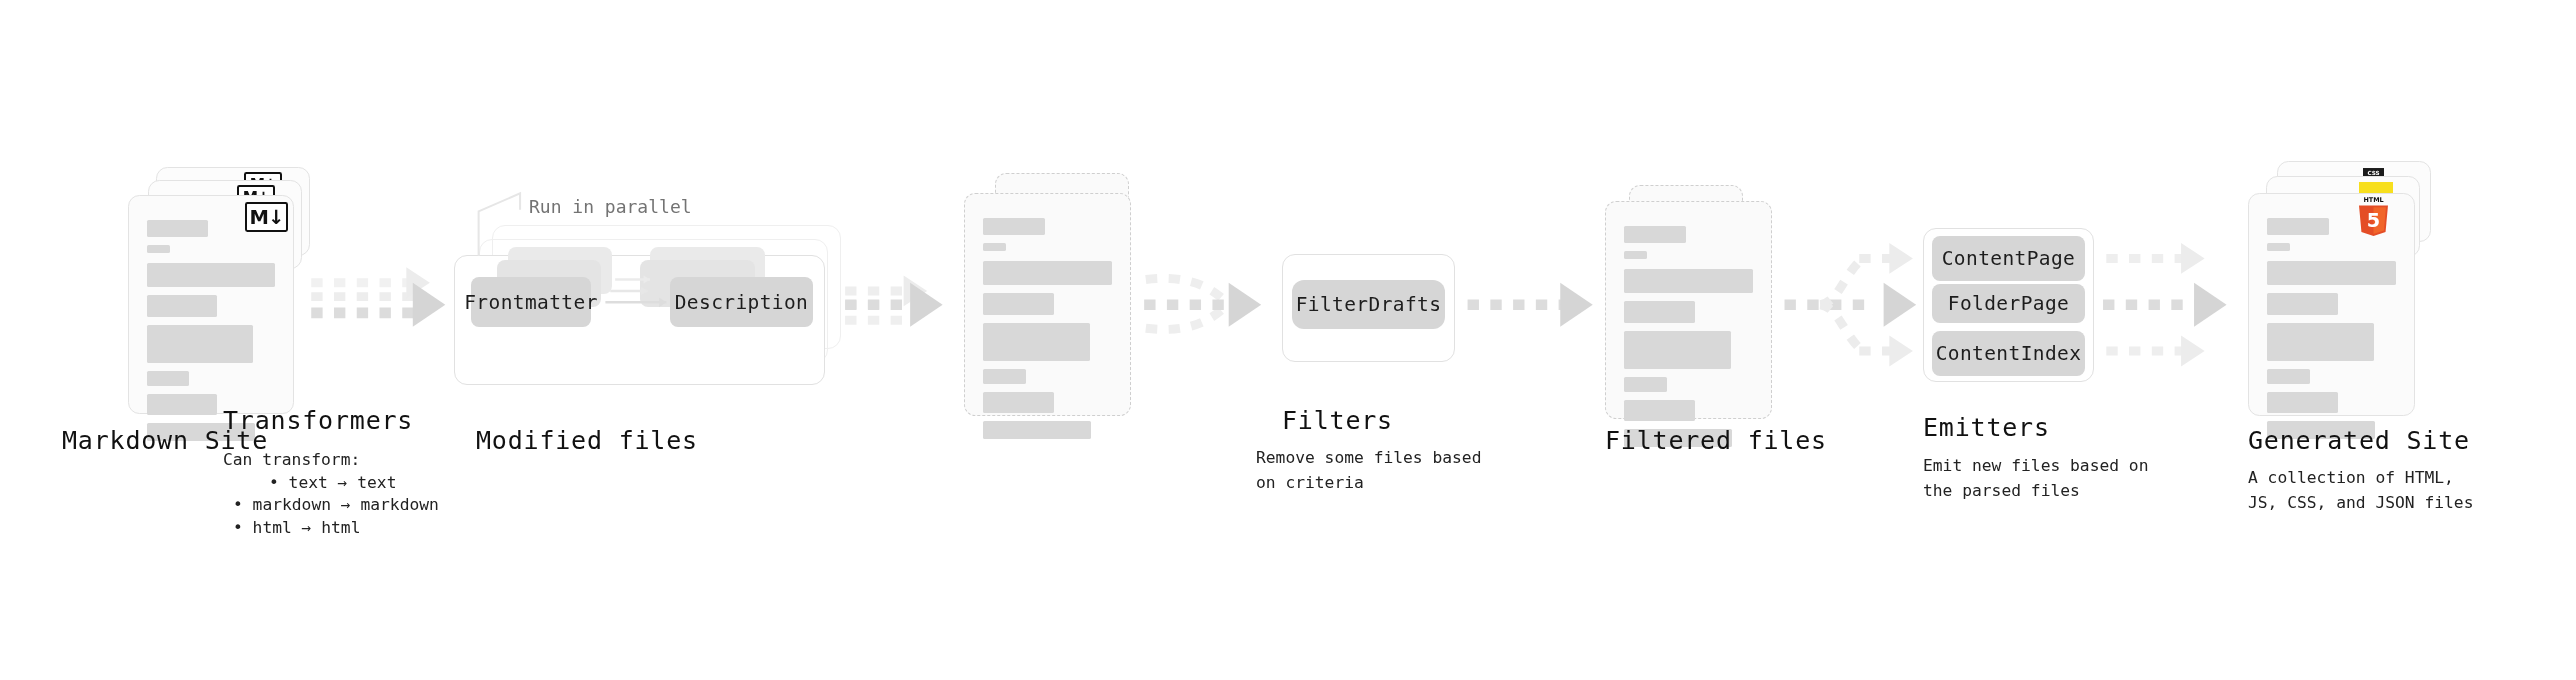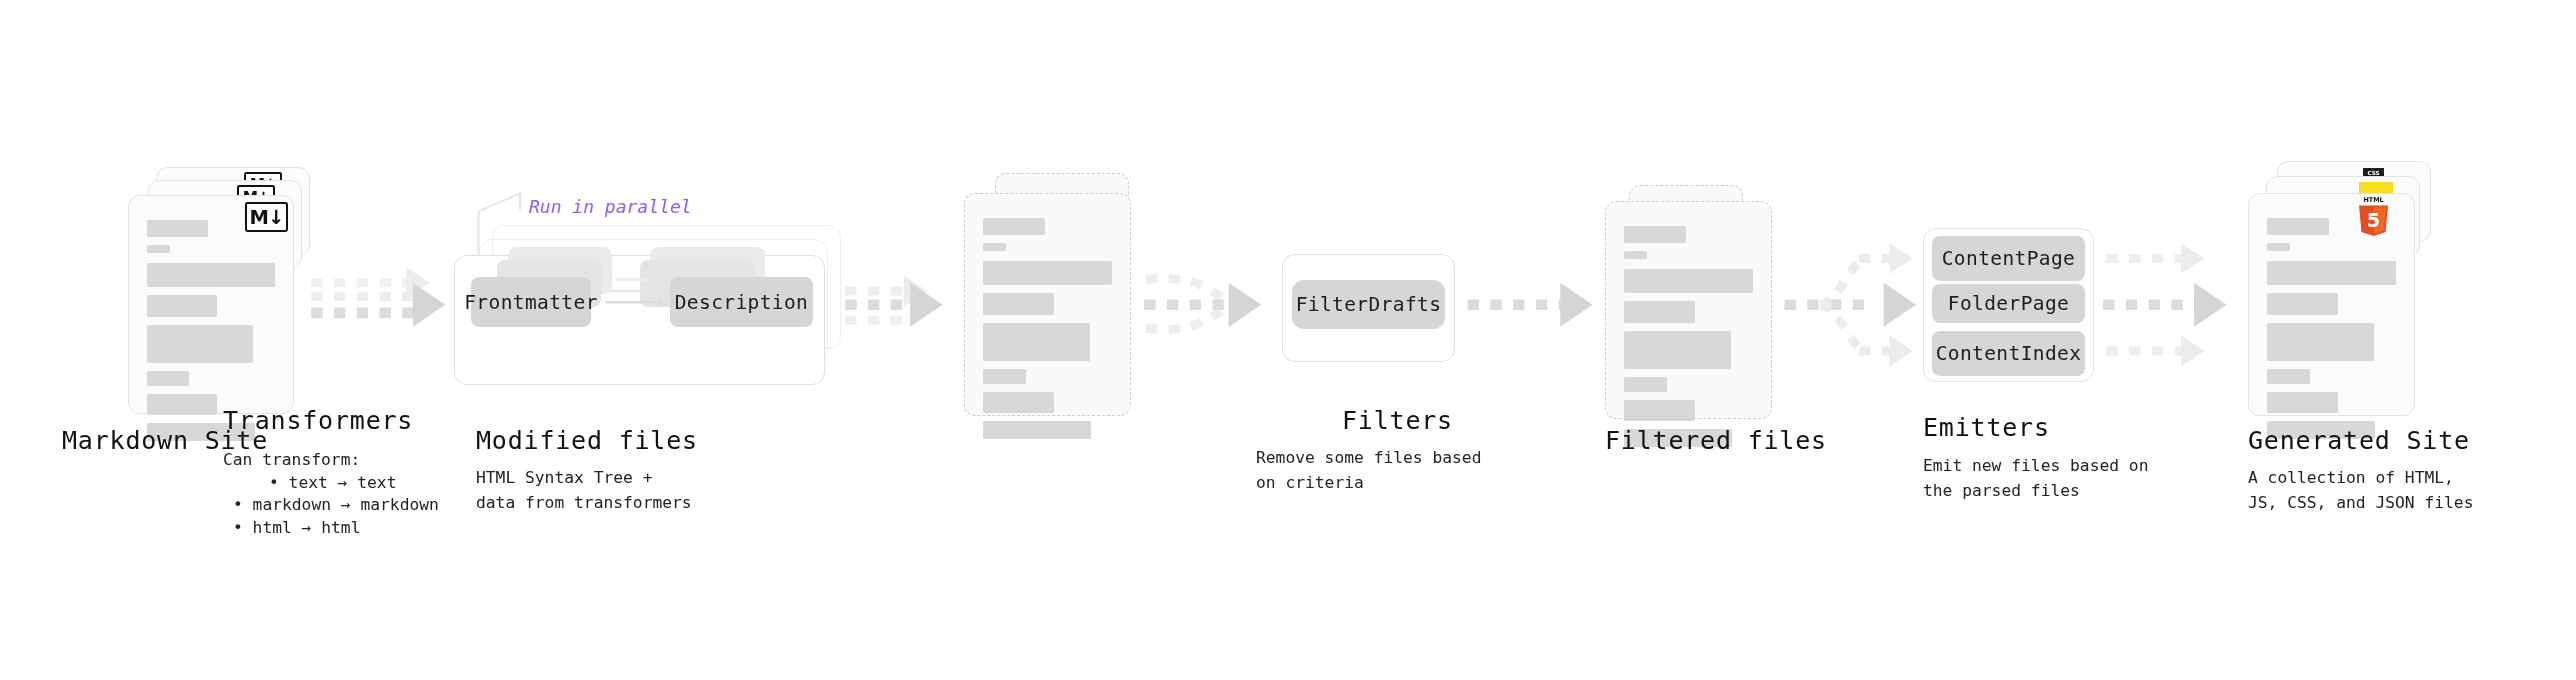--- a/index.html
+++ b/index.html
@@ -31,21 +31,21 @@
   .groupbox{position:absolute;border:1.2px solid #e1e1e1;border-radius:13px;background:#fff;box-sizing:border-box;}
   .groupbox.faint{border-color:#efefef;background:transparent;}
   .pill{position:absolute;background:#d6d6d6;border-radius:8.1px;display:flex;align-items:center;justify-content:center;
         font-size:19.5px;color:#1d1d1d;letter-spacing:0.4px;white-space:nowrap;}
   .pill.ghost{background:#eaeaea;color:transparent;}
   .pill.ghost2{background:#e4e4e4;color:transparent;}
 
   
   .title{position:absolute;font-size:25px;letter-spacing:0.8px;color:#111;white-space:nowrap;}
   .sub{position:absolute;font-size:16.3px;line-height:25px;color:#222;white-space:pre;}
-  .runlabel{position:absolute;font-size:18px;color:#8b5cf6;white-space:nowrap;font-style:italic;}
+  .runlabel{position:absolute;font-size:18px;color:#737373;white-space:nowrap;}
 
   svg.ov{position:absolute;left:0;top:0;width:2576px;height:681px;pointer-events:none;}
 </style>
 </head>
 <body>
 
 <div id="stage">
 
   <div class="doccard ghost" style="left:156px;top:167px;width:154px;height:89px;"></div>
   <div class="mdbadge" style="left:244px;top:172px;width:34px;height:21px;font-size:15.4px;">M↓</div>
@@ -95,26 +95,24 @@
       <div class="bar" style="width:18%;height:7.3px;margin-bottom:10.6px;"></div>
       <div class="bar" style="width:100%;height:23.6px;"></div>
       <div class="bar" style="width:55%;height:22px;"></div>
       <div class="bar" style="width:83%;height:38px;"></div>
       <div class="bar" style="width:33%;height:14.6px;"></div>
       <div class="bar" style="width:55%;height:21px;"></div>
       <div class="bar" style="width:84%;height:18px;"></div>
     </div>
   </div>
   <div class="title" style="left:476px;top:426px;">Modified files</div>
-  <div class="sub" style="left:476px;top:465px;">HTML Syntax Tree +
-data from transformers</div>
 
   <div class="groupbox" style="left:1282px;top:254px;width:173px;height:108px;"></div>
   <div class="pill" style="left:1292px;top:280px;width:153px;height:49px;border-radius:12px;">FilterDrafts</div>
-  <div class="title" style="left:1342px;top:406px;">Filters</div>
+  <div class="title" style="left:1282px;top:406px;">Filters</div>
   <div class="sub" style="left:1256px;top:445px;">Remove some files based
 on criteria</div>
 
   <div class="doccard dashed" style="left:1629px;top:185px;width:114px;height:57px;"></div>
   <div class="doccard dashed" style="left:1605px;top:201px;width:167px;height:218px;">
     <div class="bars">
       <div class="bar" style="width:48%;height:17px;"></div>
       <div class="bar" style="width:18%;height:7.3px;margin-bottom:10.6px;"></div>
       <div class="bar" style="width:100%;height:23.6px;"></div>
       <div class="bar" style="width:55%;height:22px;"></div>

